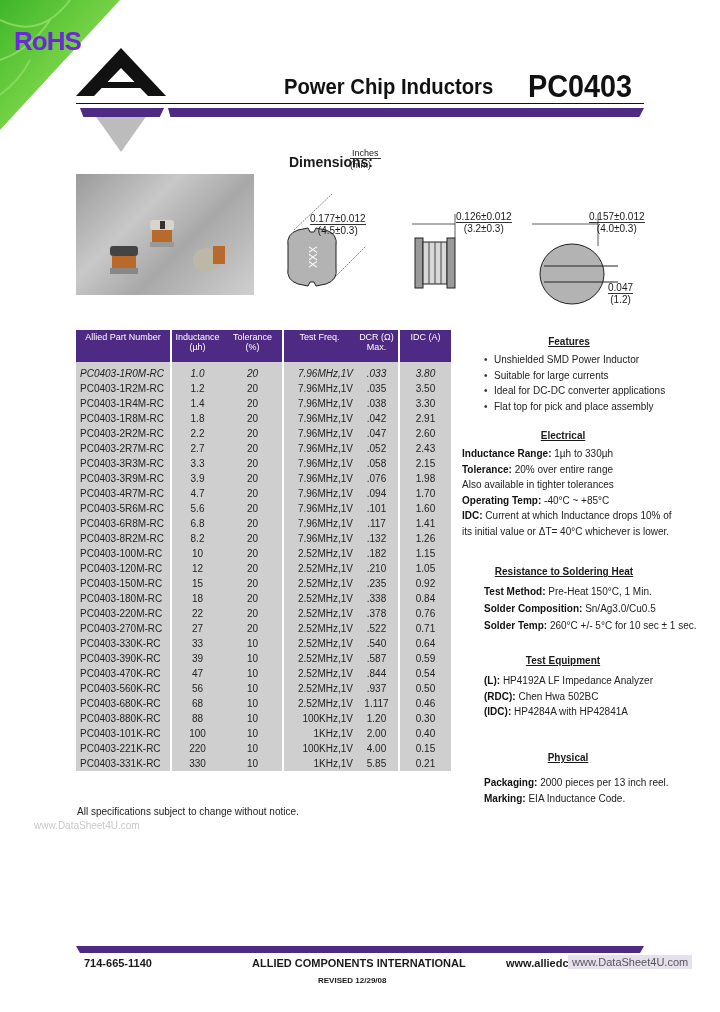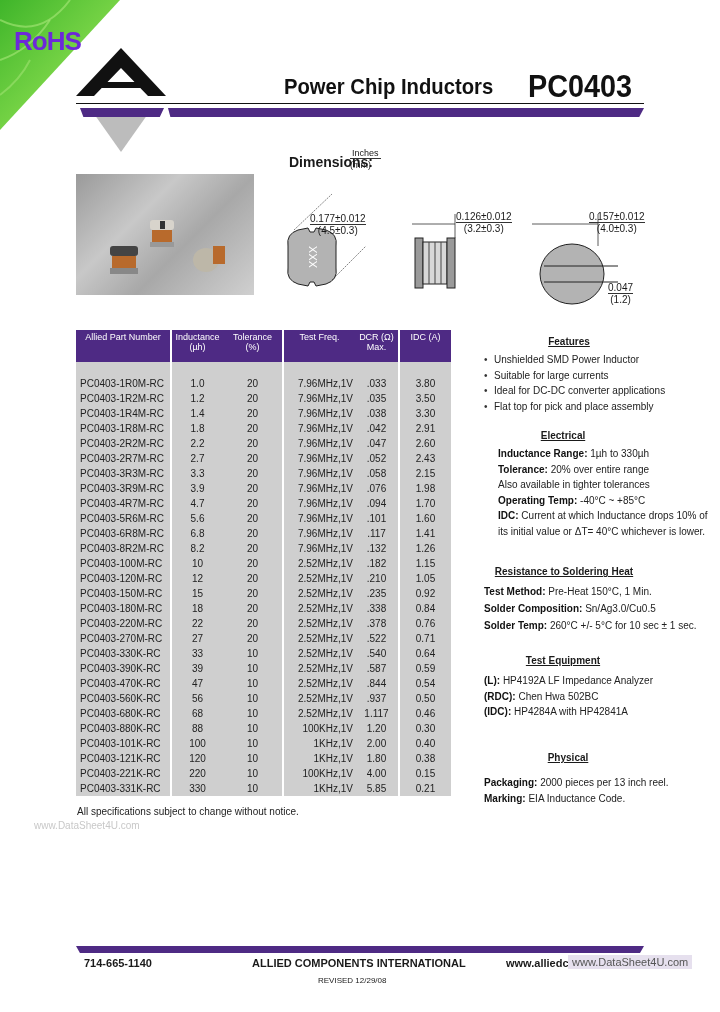--- a/index.html
+++ b/index.html
@@ -23,33 +23,33 @@
   .photo { left:76px; top:174px; width:178px; height:121px; background:linear-gradient(135deg,#9a9a9a 0%,#c8c8c8 35%,#a8a8a8 60%,#d0d0d0 100%); }
   .dimtext { font-size:10px; text-align:center; }
   .dimtext .n { border-bottom:1px solid #333; }
   
   .tbl { left:76px; top:330px; width:375px; border-collapse:collapse; font-size:10px; }
   .tbl th { background:#4e2a84; color:#fff; font-weight:normal; font-size:9px; line-height:10px; padding:2px 2px; height:28px; vertical-align:top; text-align:center; }
   .tbl td { background:#cfcfcf; color:#222; height:15px; line-height:15px; padding:0 2px; text-align:center; white-space:nowrap; }
   .tbl td.pn { text-align:left; padding-left:4px; }
   .tbl td.freq { text-align:right; padding-left:3px; }
   .tbl .sep { border-right:2px solid #fff; }
-  .tbl tr.first td { padding-top:14px; }
+  .tbl tr.first td { padding-top:4px;font-style:italic; }
   .note { left:77px; top:806px; font-size:10px; color:#222; }
   .watermark { left:34px; top:820px; font-size:10px; color:#c8c8c8; }
   
   .sec-title { font-size:10px; font-weight:bold; text-decoration:underline; text-align:center; width:170px; }
   .right { font-size:10px; line-height:15.5px; color:#222; }
   .right b { color:#111; }
   .features { left:484px; top:352px; list-style:none; margin:0; padding:0; }
   .features li::before { content:"\2022"; display:inline-block; width:10px; color:#333; }
   
   .foot-bar { left:76px; top:946px; width:568px; height:7px; background:#4e2a84; clip-path:polygon(0 0,100% 0,99.3% 100%,0.7% 100%); }
   .foot { top:957px; font-size:11px; font-weight:bold; }
-  .revised { left:318px; top:976px; font-size:8px; font-weight:normal; }
+  .revised { left:318px; top:976px; font-size:8px; font-weight:bold; }
 </style>
 </head>
 <body>
 
 <svg class="abs rohs-corner" viewBox="0 0 120 130">
   <defs>
     <linearGradient id="lg" x1="0" y1="0" x2="1" y2="1">
       <stop offset="0" stop-color="#3fb52a"></stop>
       <stop offset="0.6" stop-color="#7fd84a"></stop>
       <stop offset="1" stop-color="#b6ec7a"></stop>
@@ -356,28 +356,20 @@
       </tr>
       <tr>
         <td class="pn sep">PC0403-101K-RC</td>
         <td>100</td>
         <td class="sep">10</td>
         <td class="freq">1KHz,1V</td>
         <td class="sep">2.00</td>
         <td>0.40</td>
       </tr>
       <tr>
-        <td class="pn sep">PC0403-121K-RC</td>
-        <td>120</td>
-        <td class="sep">10</td>
-        <td class="freq">1KHz,1V</td>
-        <td class="sep">1.80</td>
-        <td>0.38</td>
-      </tr>
-      <tr>
         <td class="pn sep">PC0403-221K-RC</td>
         <td>220</td>
         <td class="sep">10</td>
         <td class="freq">100KHz,1V</td>
         <td class="sep">4.00</td>
         <td>0.15</td>
       </tr>
       <tr>
         <td class="pn sep">PC0403-331K-RC</td>
         <td>330</td>
@@ -393,21 +385,21 @@
 
 <div class="abs sec-title" style="left:484px;top:336px;">Features</div>
 <ul class="abs right features">
   <li>Unshielded SMD Power Inductor</li>
   <li>Suitable for large currents</li>
   <li>Ideal for DC-DC converter applications</li>
   <li>Flat top for pick and place assembly</li>
 </ul>
 
 <div class="abs sec-title" style="left:478px;top:430px;">Electrical</div>
-<div class="abs right" style="left:498px;top:446px;width:210px;">
+<div class="abs right" style="left:462px;top:446px;width:210px;">
   <div><b>Inductance Range:</b> <span>1µh to 330µh</span></div>
   <div><b>Tolerance:</b> <span>20% over entire range</span></div>
   <div>Also available in tighter tolerances</div>
   <div><b>Operating Temp:</b> <span>-40°C ~ +85°C</span></div>
   <div><b>IDC:</b> <span>Current at which Inductance drops 10% of its initial value or ΔT= 40°C whichever is lower.</span></div>
 </div>
 
 <div class="abs sec-title" style="left:474px;top:566px;width:180px;">Resistance to Soldering Heat</div>
 <div class="abs right" style="left:484px;top:583px;width:230px;line-height:17px;">
   <div><b>Test Method:</b> <span>Pre-Heat 150°C, 1 Min.</span></div>

